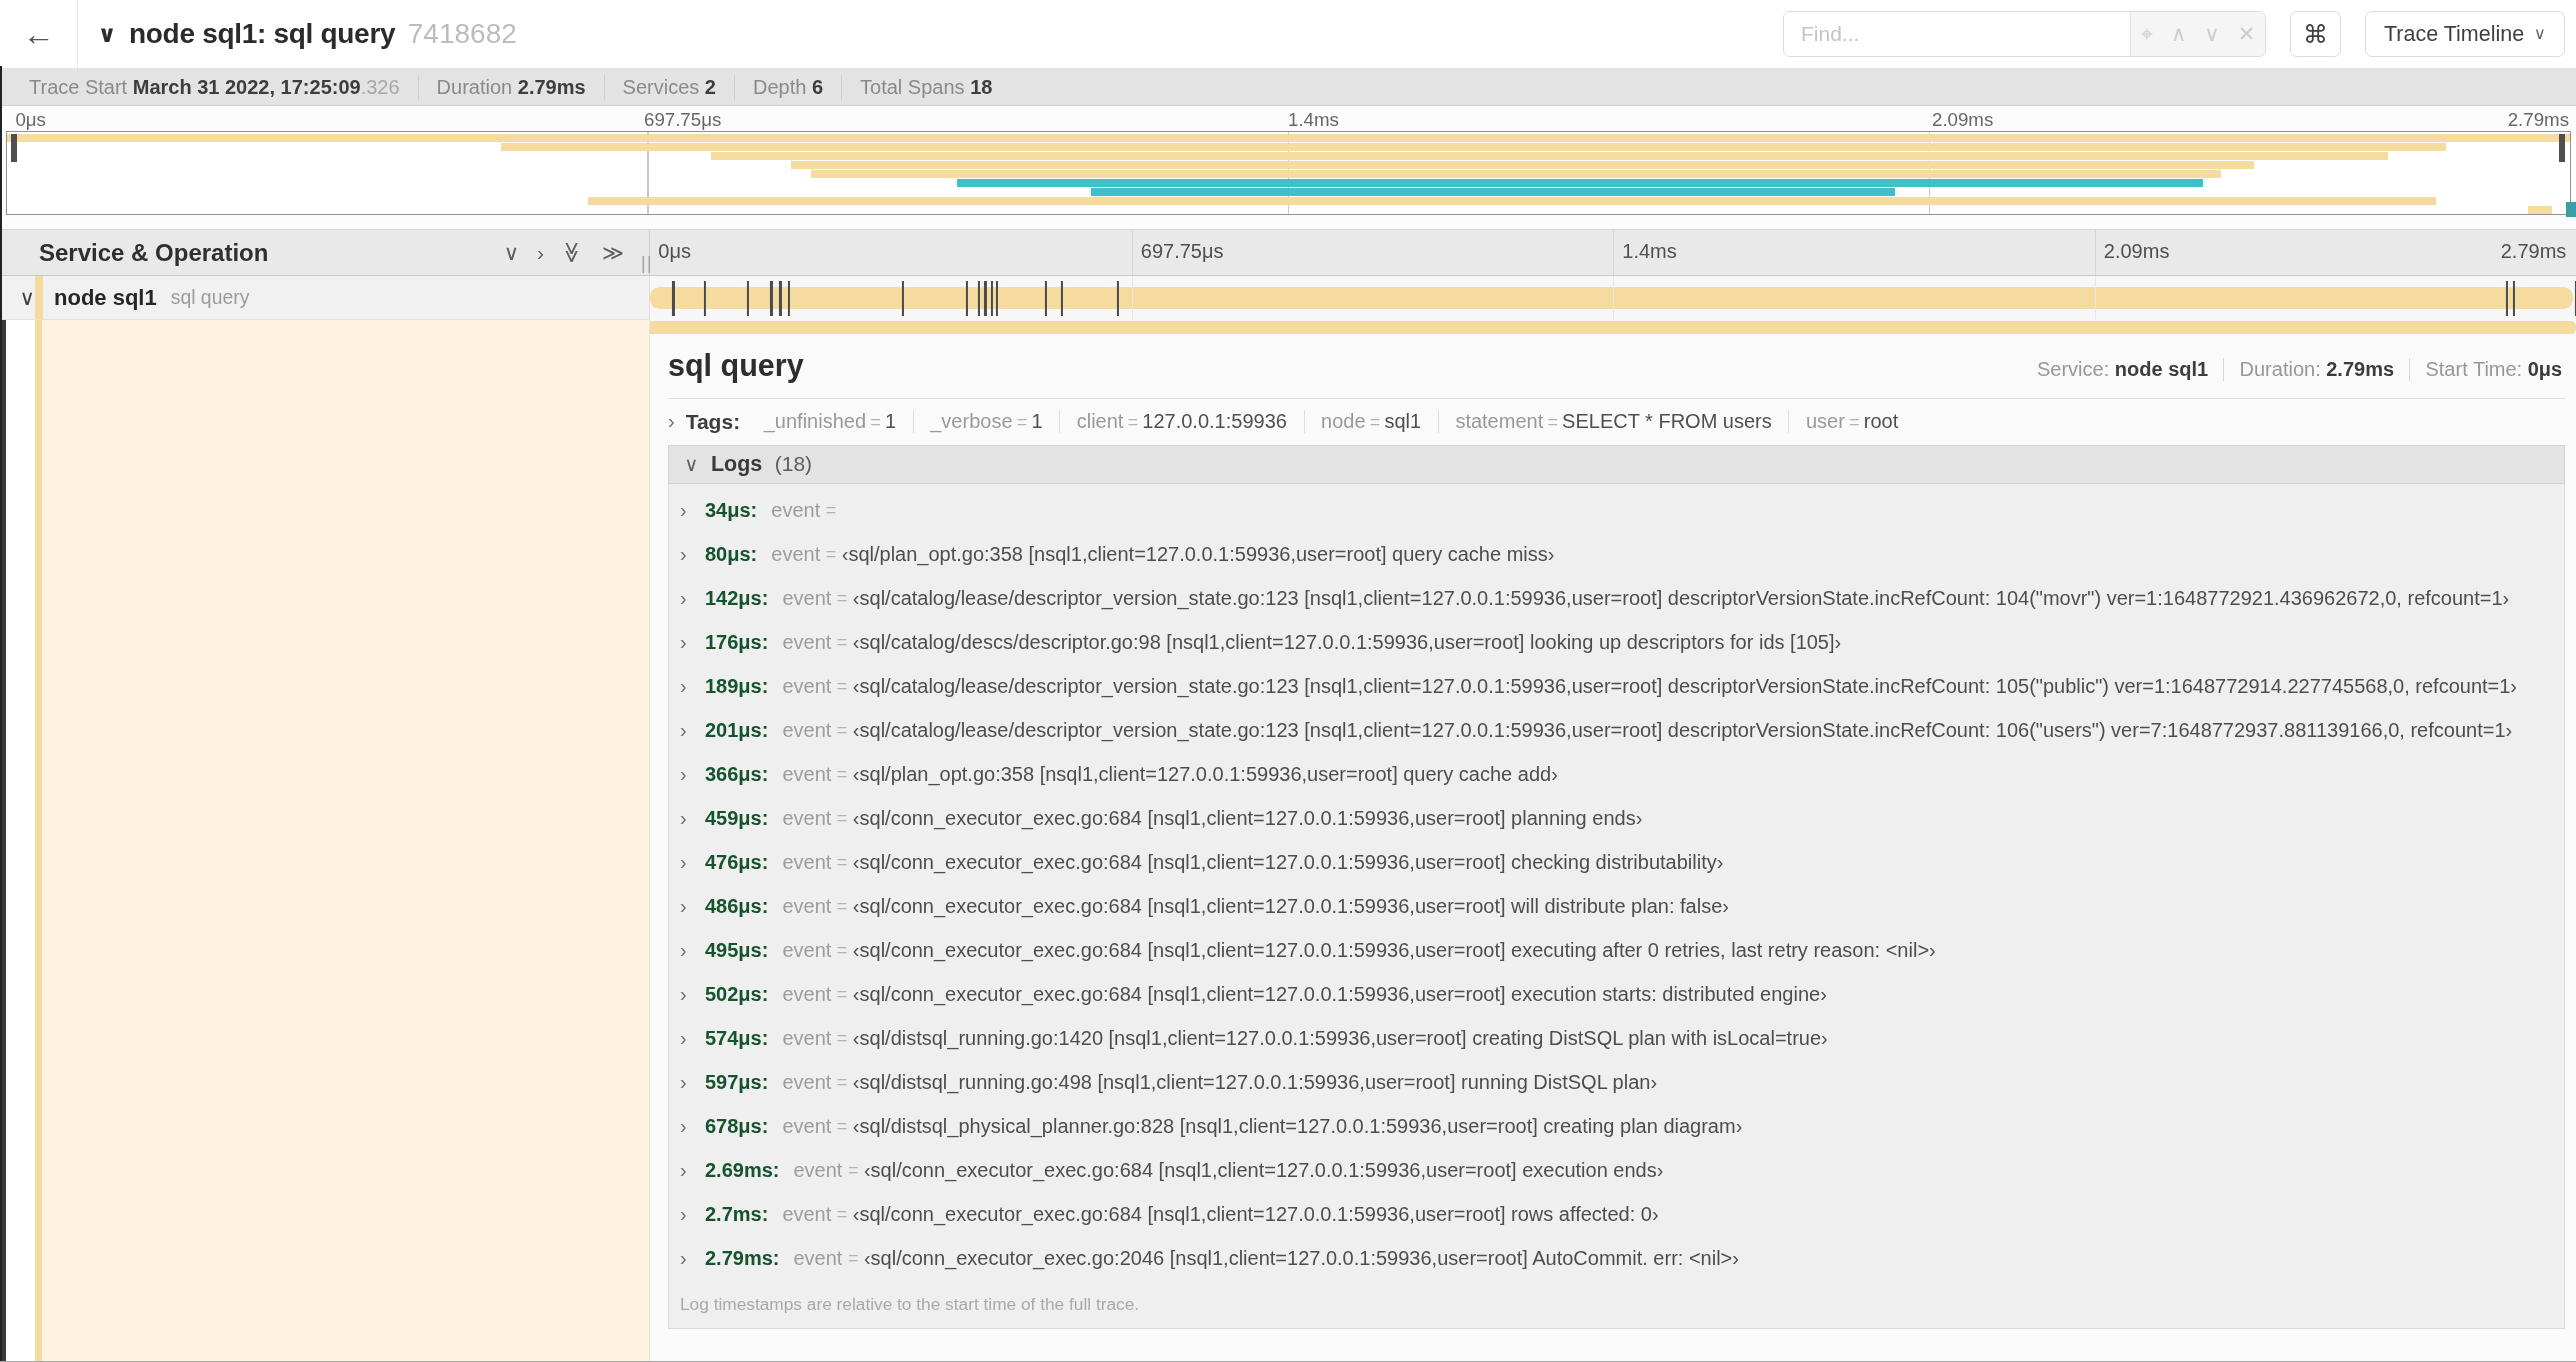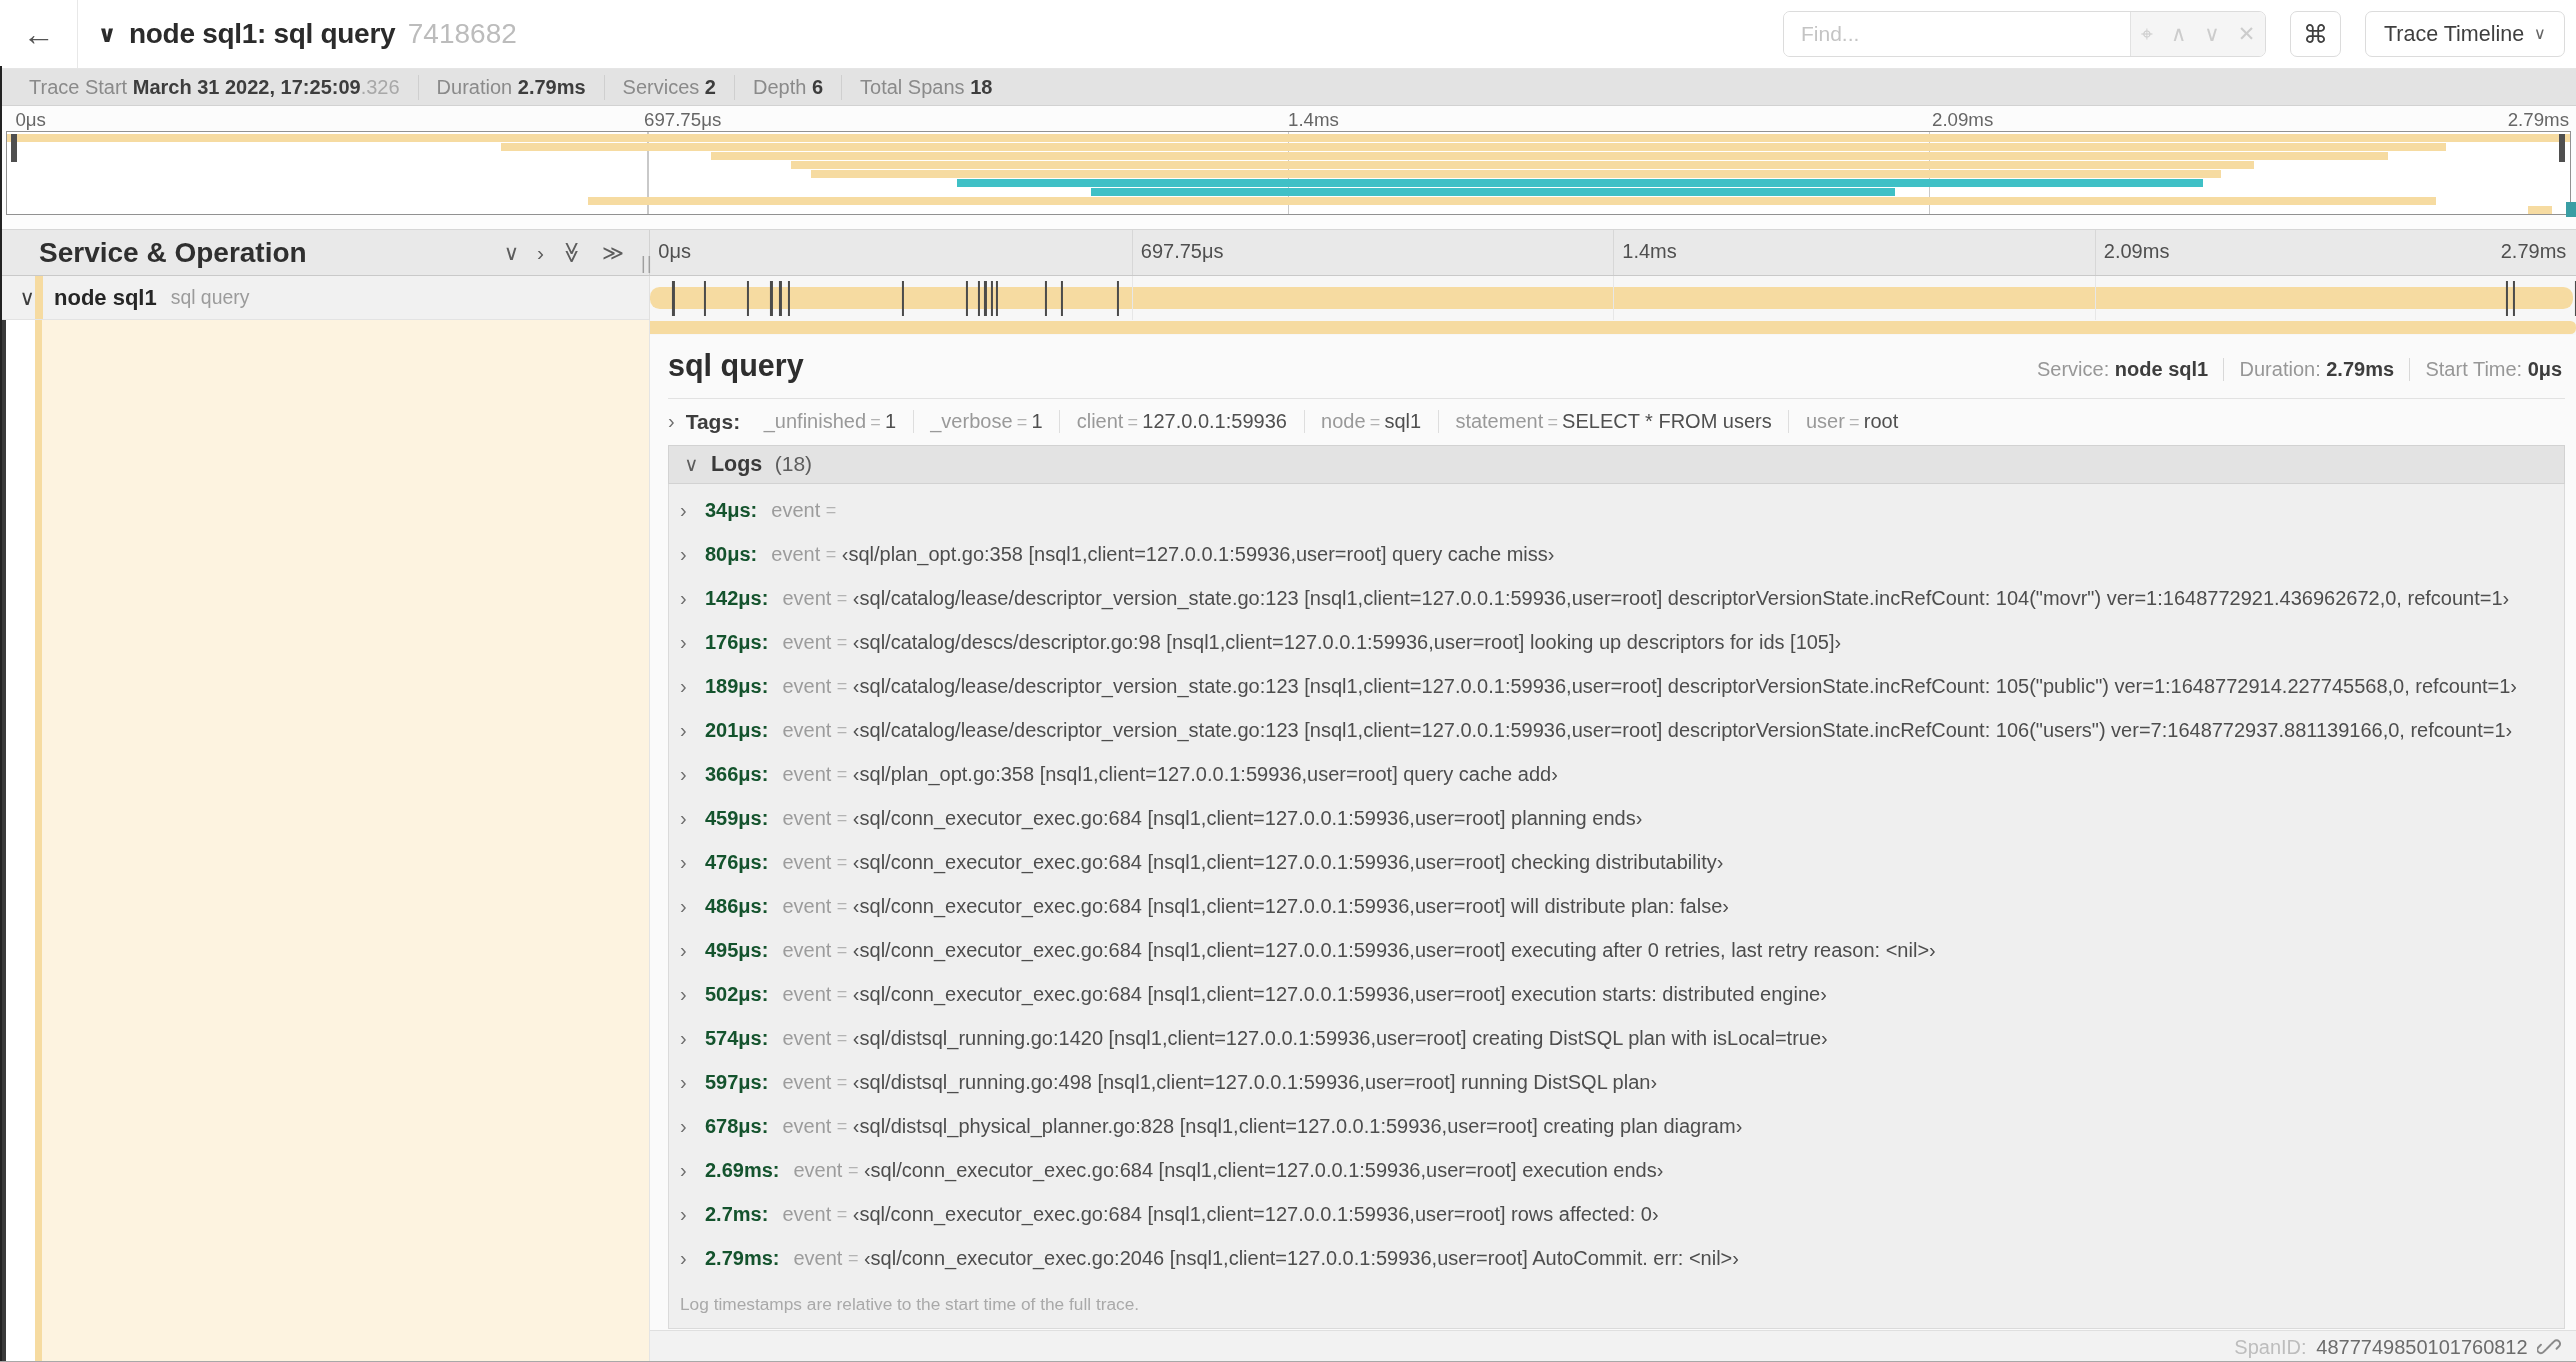--- a/index.html
+++ b/index.html
@@ -45,21 +45,21 @@
                background:#fff; cursor:col-resize; }
   .mm-grid { position:absolute; top:0; bottom:0; width:1.4px; background:#c9c9c9; }
   .mm-bar { position:absolute; height:7.6px; }
   .mm-handle { position:absolute; width:6.2px; height:28px; top:2.1px; background:#4f4f4f; }
   .mm-art { position:absolute; left:2566px; top:202px; width:9.7px; height:15.2px; background:#3a9ea4; }
 
   
   .band { position:absolute; left:0; top:229px; width:100%; height:47px; background:#e9e9e9;
           border-top:1.4px solid #d6d6d6; border-bottom:1.4px solid #c9c9c9; display:flex; }
   .band-left { width:649px; position:relative; display:flex; align-items:center; padding-left:39px; gap:7px; }
-  .so-title { font-size:28px; font-weight:700; color:#2f2f2f; flex:0 0 auto; }
+  .so-title { font-size:24px; font-weight:700; color:#2f2f2f; flex:0 0 auto; }
   .band-icons { display:flex; align-items:center; gap:18px; margin-left:auto; margin-right:25px; }
   .band-icons span { font-size:21px; color:#5d5d5d; cursor:pointer; line-height:1; }
   .rot90 { display:inline-block; transform:rotate(90deg); }
   .resizer { position:absolute; right:-4.2px; bottom:1.4px; font-size:18px; color:#9f9f9f; letter-spacing:1.4px; z-index:3; cursor:col-resize; }
   .ruler { flex:1; position:relative; display:flex; border-left:1.4px solid #d2d2d2; }
   .ruler-cell { width:25%; font-size:20px; color:#4f4f4f; padding:9.7px 0 0 8.3px; }
   .ruler-cell + .ruler-cell { border-left:1.4px solid #d7d7d7; }
   .ruler-last { position:absolute; right:9.7px; top:9.7px; font-size:20px; color:#4f4f4f; }
 
   
@@ -400,27 +400,18 @@
             <span class="lr-chev">›</span>
             <span class="lr-time">2.79ms:</span>
             <span class="lr-key">event</span>
             <span class="lr-eq">=</span>
             <span class="lr-val">‹sql/conn_executor_exec.go:2046 [nsql1,client=127.0.0.1:59936,user=root] AutoCommit. err: &lt;nil&gt;›</span>
           </div>
           <div class="logs-note">Log timestamps are relative to the start time of the full trace.</div>
         </div>
       <div class="d-footer"></div>
     </div>
-    <div class="footerband">
-      <span class="spanid-label">SpanID: </span>
-      <span class="spanid-val">4877749850101760812</span>
-      <svg class="linkicon" viewBox="0 0 24 24" fill="none" stroke="#8a8a8a" stroke-width="2" stroke-linecap="round">
-        <path d="M10 14 L14 10"></path>
-        <path d="M9 15 l-2.5 2.5 a3.5 3.5 0 0 1 -5 -5 L4 10"></path>
-        <path d="M15 9 l2.5 -2.5 a3.5 3.5 0 0 1 5 5 L20 14"></path>
-      </svg>
-    </div>
   </div>
 
   <div class="edge"></div>
   <div class="bottomline"></div>
 </div>
 
 
 </body></html>

